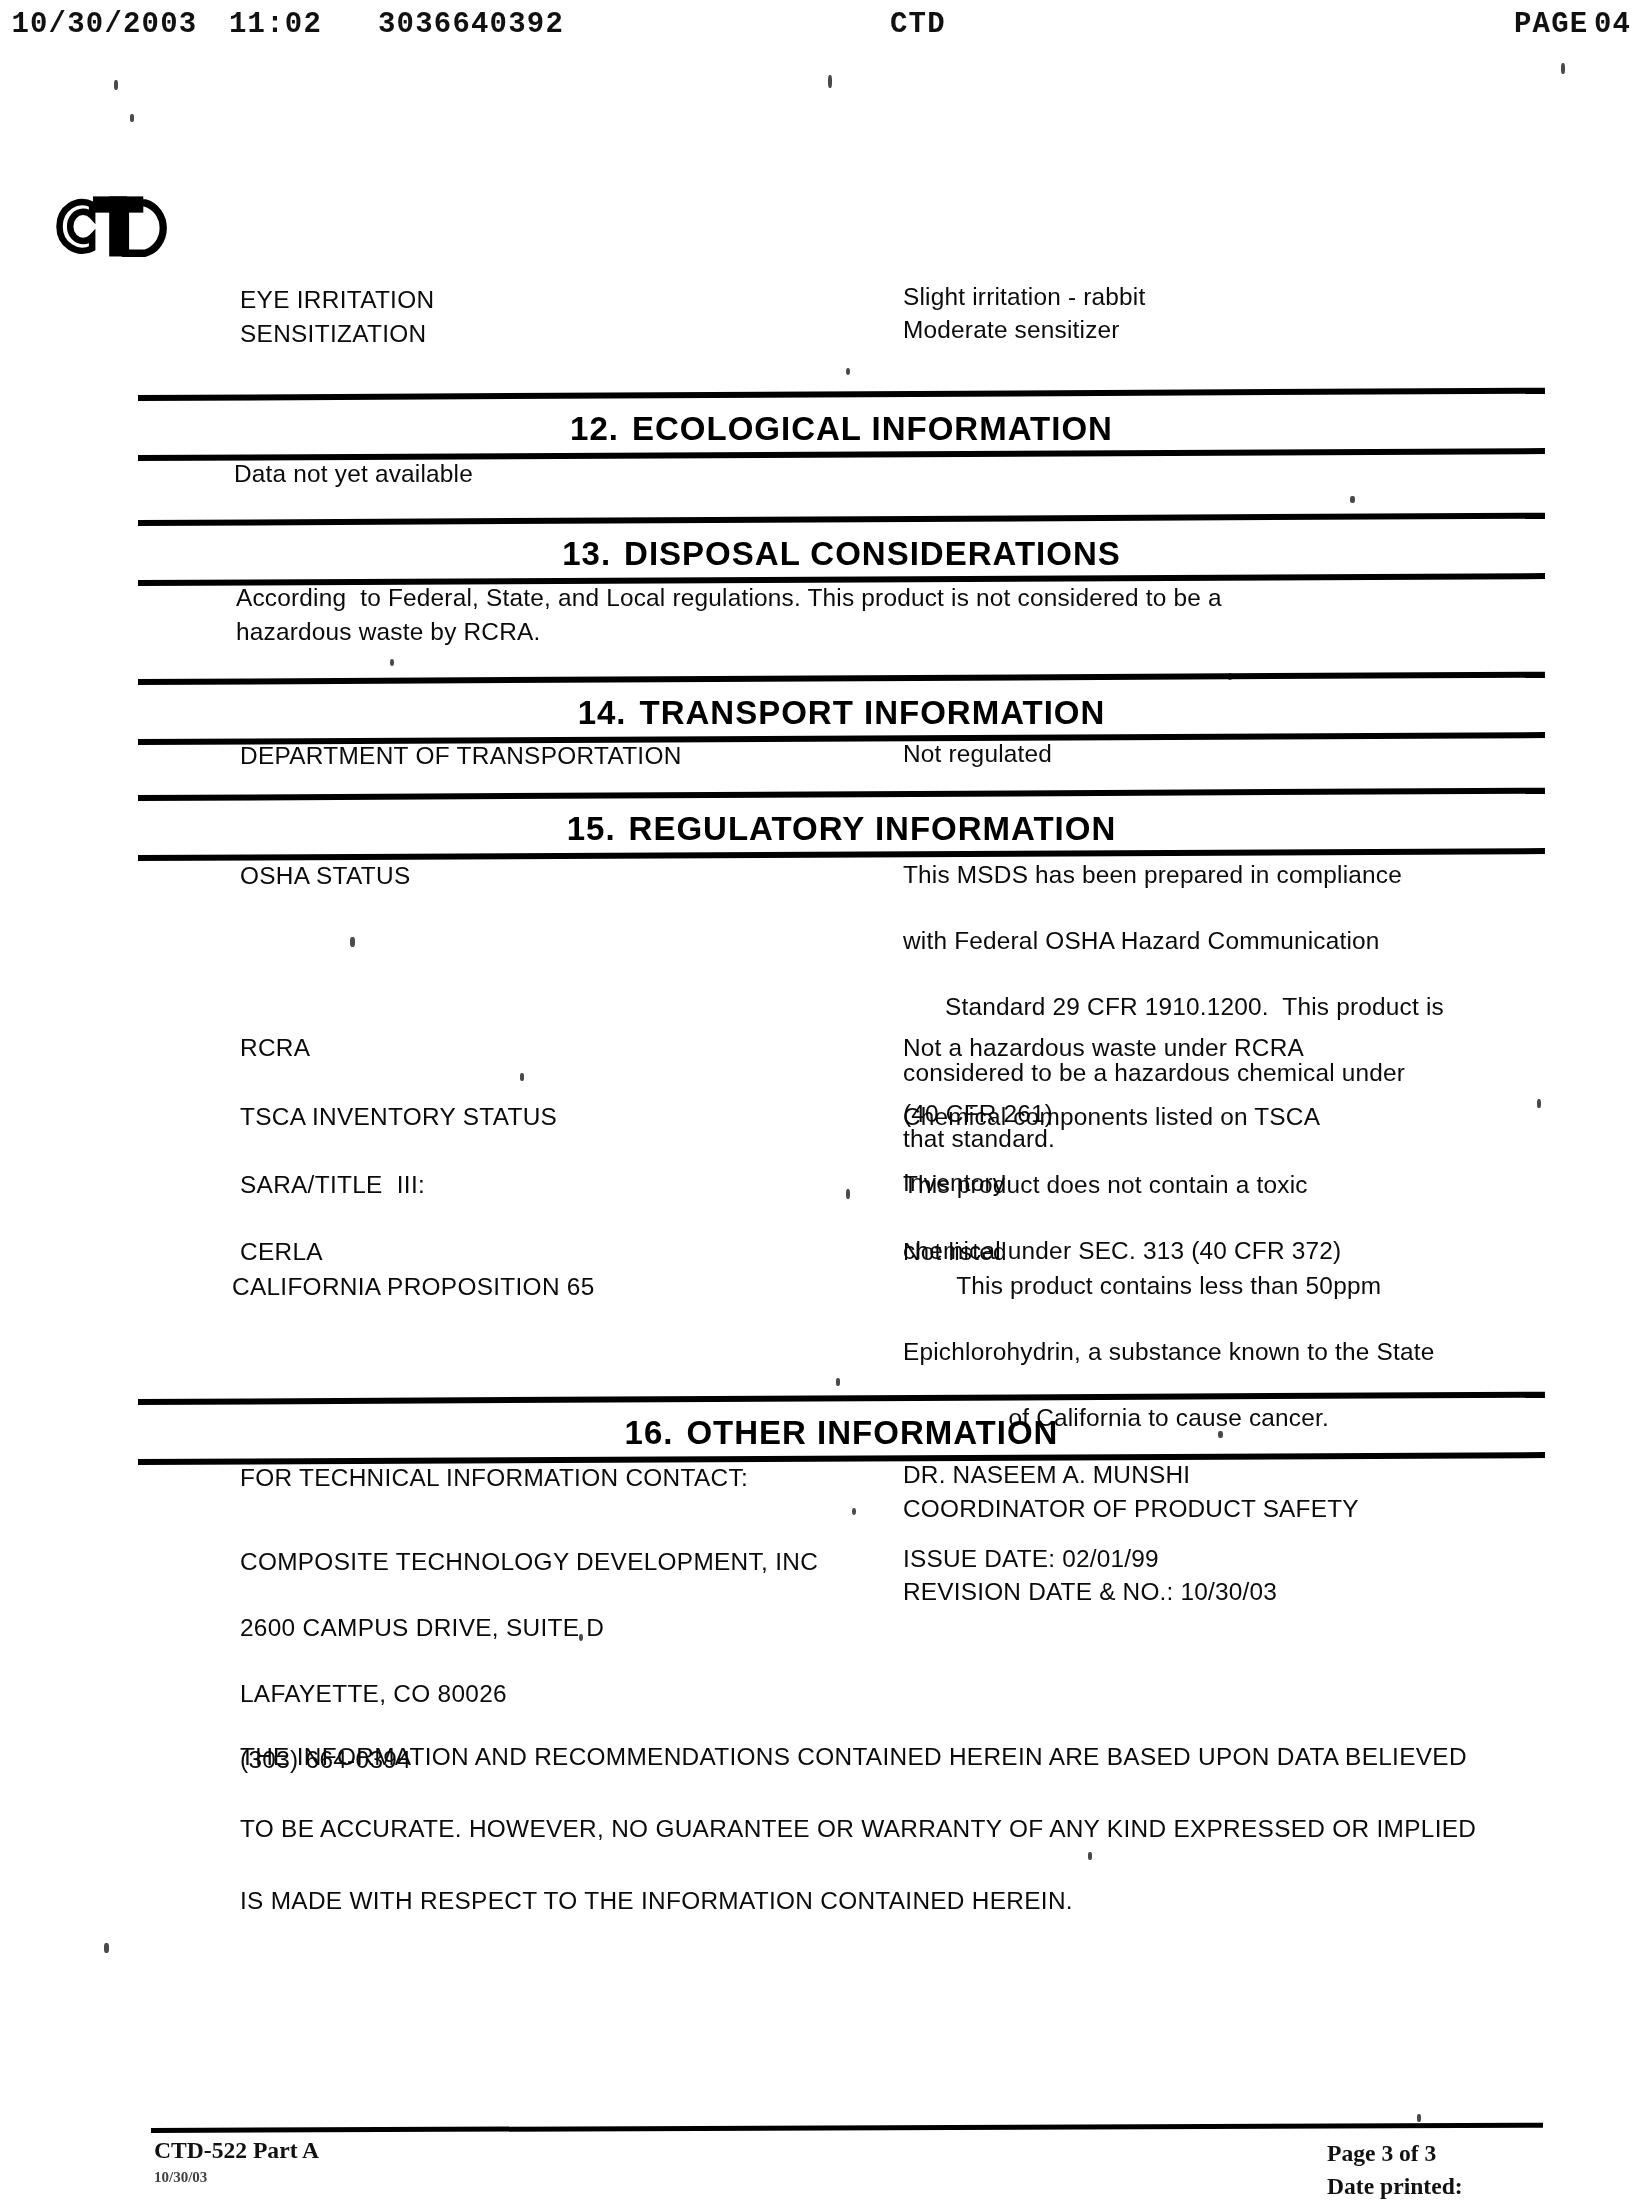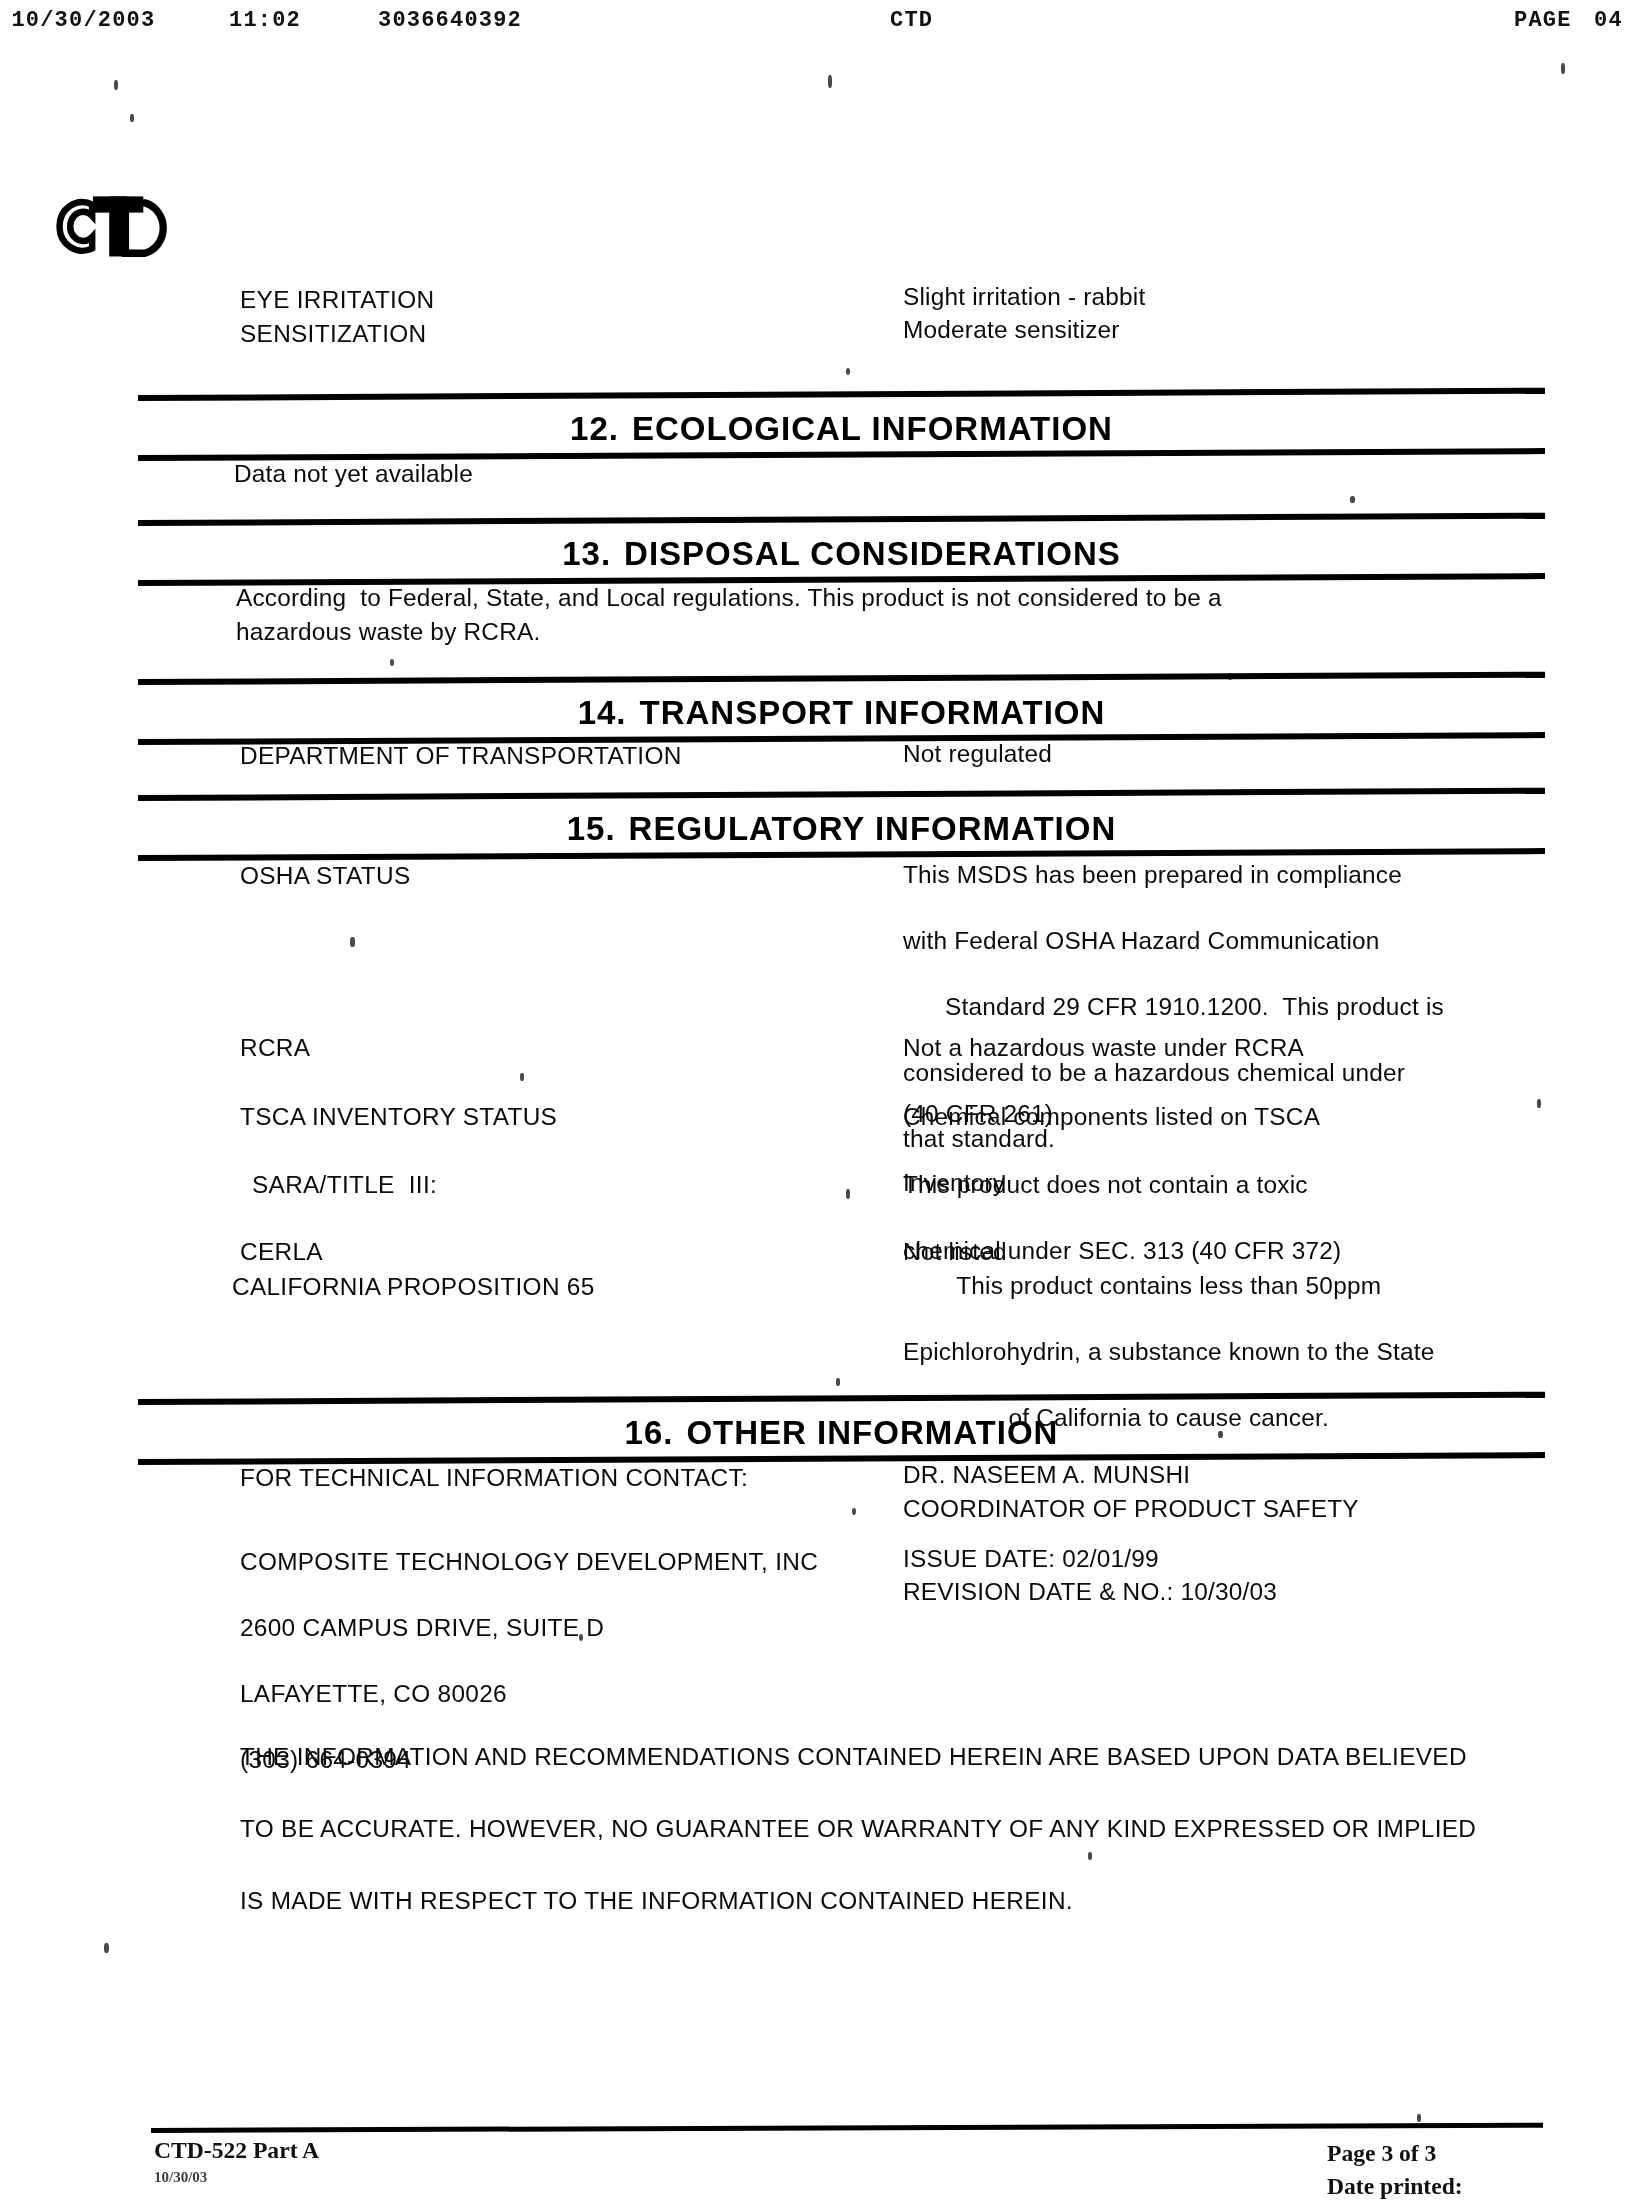--- a/index.html
+++ b/index.html
@@ -17,21 +17,21 @@
   }
 
   
   .fax-header {
     position: absolute;
     top: 8.1px;
     left: 0;
     width: 1436px;
     height: 42px;
     font-family: "Liberation Mono", monospace;
-    font-size: 22px;
+    font-size: 29px;
     letter-spacing: 1.2px;
     font-weight: 700;
     color: #111;
     white-space: nowrap;
   }
   .fx { position: absolute; top: 0; }
   .fx-date  { left: 11.4px; }
   .fx-time  { left: 229px; }
   .fx-num   { left: 378px; }
   .fx-ctd   { left: 890px; }
@@ -245,21 +245,21 @@
 <span style="display: block;">that standard.</span></div>
 
   <div class="row lbl" style="left:240px; top:1034px;">RCRA</div>
   <div class="row val lh" style="left:903px; top:1031px;"><span style="display: block;">Not a hazardous waste under RCRA</span>
 <span style="display: block;">(40 CFR 261)</span></div>
 
   <div class="row lbl" style="left:240px; top:1103px;">TSCA INVENTORY STATUS</div>
   <div class="row val lh" style="left:903px; top:1100px;"><span style="display: block;">Chemical components listed on TSCA</span>
 <span style="display: block;">Inventory</span></div>
 
-  <div class="row lbl" style="left:252px; top:1171px;text-align:right;">SARA/TITLE  III:</div>
+  <div class="row lbl" style="left:240px; top:1171px;text-align:right;">SARA/TITLE  III:</div>
   <div class="row val lh" style="left:903px; top:1168px;"><span style="display: block;">This product does not contain a toxic</span>
 <span style="display: block;">chemical under SEC. 313 (40 CFR 372)</span></div>
 
   <div class="row lbl" style="left:240px; top:1238px;">CERLA</div>
   <div class="row val lh" style="left:903px; top:1235px;"><span style="display: block;">Not listed</span></div>
 
   <div class="row lbl" style="left:232px; top:1273px;">CALIFORNIA PROPOSITION 65</div>
   <div class="row val lh" style="left:903px; top:1269px;text-align:center;"><span style="display: block;">This product contains less than 50ppm</span>
 <span style="display: block;">Epichlorohydrin, a substance known to the State</span>
 <span style="display: block;">of California to cause cancer.</span></div>

